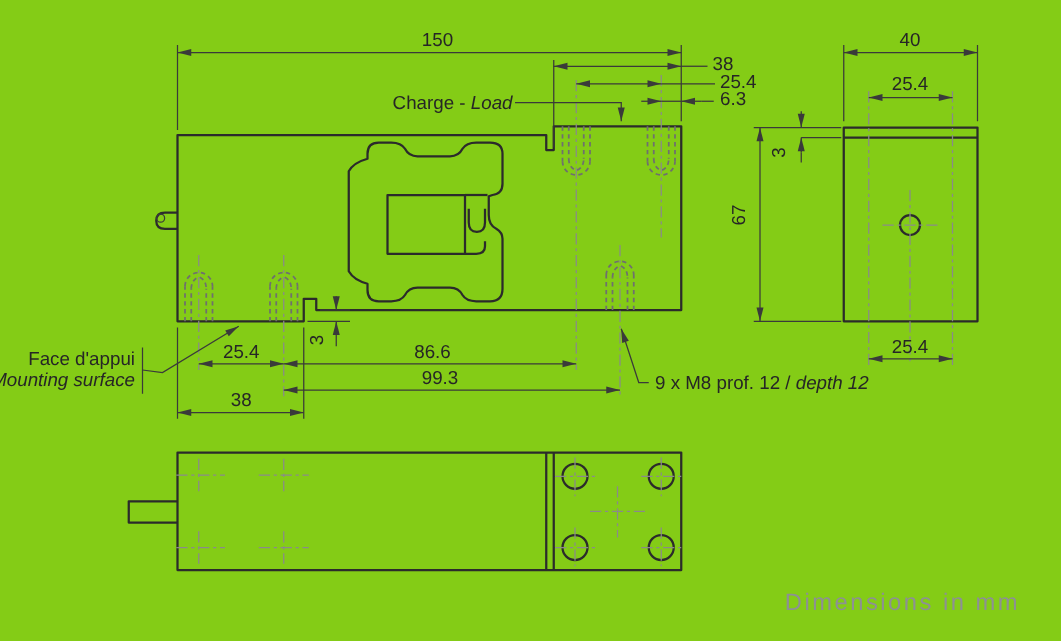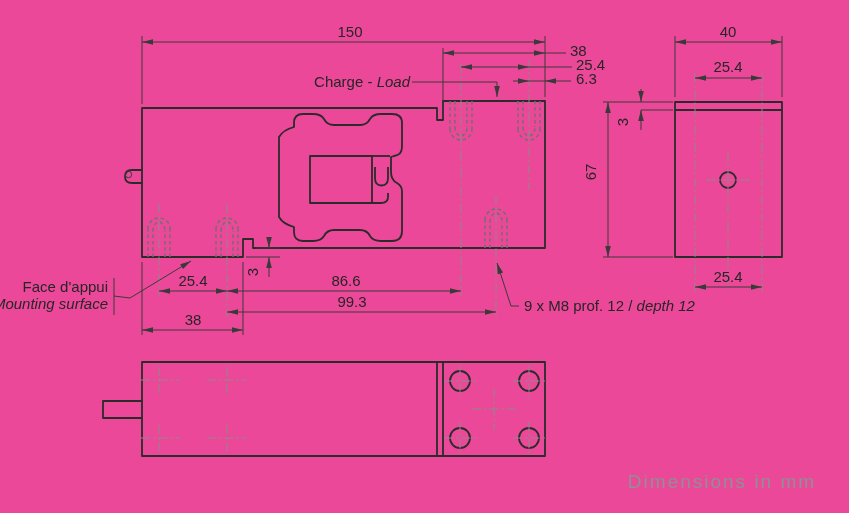--- a/index.html
+++ b/index.html
@@ -1,16 +1,16 @@
 <!DOCTYPE html>
 <html style="--line: #2b2b2b; --dim: #3a3a3a; --hidden: #6f6f6f; --center: #8a8a8a; --text: #262626; --note: #8d9094;"><head>
 <meta charset="utf-8">
 <style>
   html,body{margin:0;padding:0;background:#f0f0f0;}
-  .stage{width:849px;height:513px;background:#ec4899;position:relative;overflow:hidden;
+  .stage{width:849px;height:513px;background:#84cc16;position:relative;overflow:hidden;
          font-family:"Liberation Sans", sans-serif;}
   svg text{fill:var(--text,#262626);font-family:"Liberation Sans",sans-serif;font-size:15px;}
   .it{font-style:italic;}
   .note{fill:var(--note,#8d9094);font-size:19px;letter-spacing:2px;}
   .solid{stroke:var(--line,#2b2b2b);stroke-width:1.8;fill:none;stroke-linejoin:round;}
   .thin{stroke:var(--dim,#3a3a3a);stroke-width:1;fill:none;}
   .hid{stroke:var(--hidden,#6f6f6f);stroke-width:1.4;fill:none;stroke-dasharray:3.5 2.8;}
   .cl{stroke:var(--center,#8a8a8a);stroke-width:1;fill:none;stroke-dasharray:9 3 2.5 3;}
 </style>
 </head>

